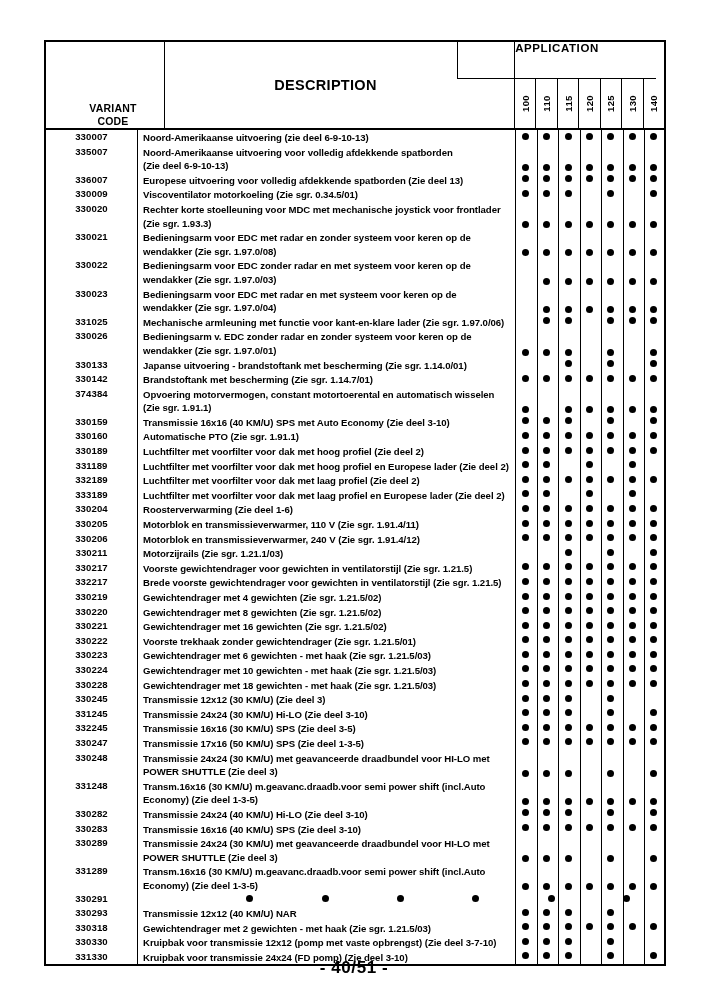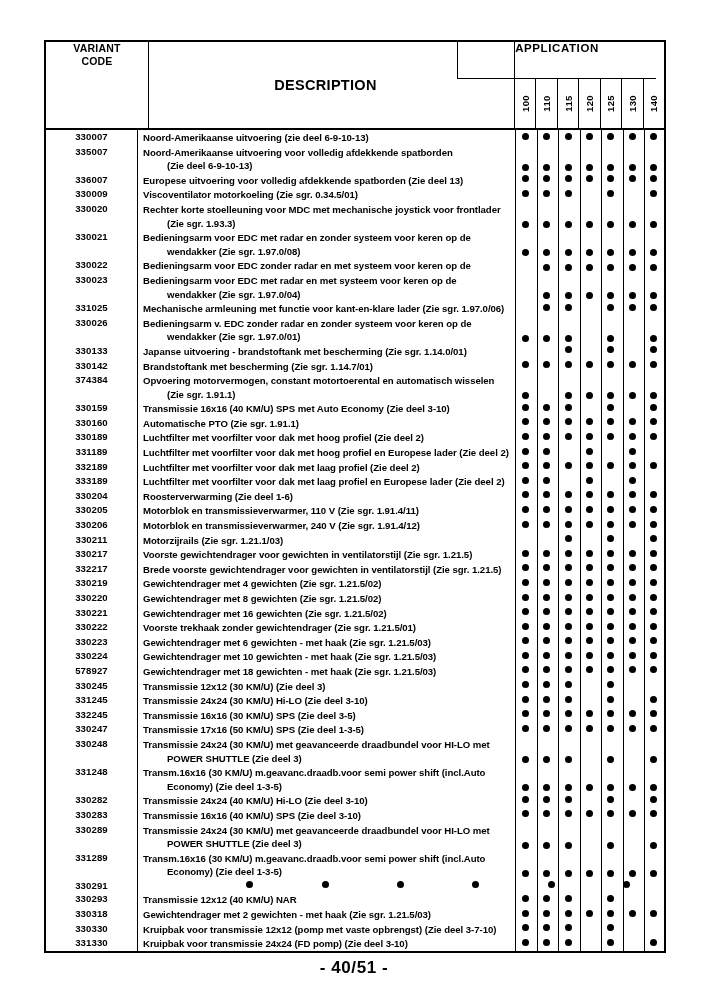--- a/index.html
+++ b/index.html
@@ -38,27 +38,27 @@
   
   .thead {
     position: relative;
     height: 88px;
     border-bottom: 2px solid #000;
     box-sizing: border-box;
   }
 
   .th-variant {
     position: absolute;
-    left: 0; top: 0;
+    left: 16px; top: 0;
     width: 103px;            
     height: 100%;
     box-sizing: border-box;
     border-right: 1.5px solid #000;
     display: flex;
-    align-items: flex-start;
+    align-items: flex-end;
     justify-content: center;
     text-align: center;
   }
   .th-variant .lbl {
     font-size: 10.5px;
     font-weight: bold;
     line-height: 1.25;
     letter-spacing: 0.2px;
   }
 
@@ -166,21 +166,21 @@
   .c-desc {
     width: 378px;
     flex: 0 0 378px;
     box-sizing: border-box;
     padding: 1px 4px 0 6px;
     font-size: 9.6px;
     font-weight: bold;
     line-height: 13.6px;
     letter-spacing: -0.05px;
   }
-  .c-desc .line2 { display: block; margin-left: 24px; }
+  .c-desc .line2 { display: block; }
 
   .c-dots {
     flex: 1 1 auto;
     display: flex;
     align-self: stretch;
   }
   .dotcell {
     flex: 1 1 0;
     display: flex;
     align-items: flex-end;
@@ -427,21 +427,21 @@
             <div class="dotcell">
               <span class="dot"></span>
             </div>
             <div class="dotcell">
               <span class="dot"></span>
             </div>
           </div>
         </div>
         <div class="row">
           <div class="c-code">330022</div>
-          <div class="c-desc"><span>Bedieningsarm voor EDC zonder radar en met systeem voor keren op de</span></div>
+          <div class="c-desc"><span>Bedieningsarm voor EDC zonder radar en met systeem voor keren op de</span><span class="line2">wendakker (Zie sgr. 1.97.0/03)</span></div>
           <div class="c-dots">
             <div class="dotcell">
               <span class="dot off"></span>
             </div>
             <div class="dotcell">
               <span class="dot"></span>
             </div>
             <div class="dotcell">
               <span class="dot"></span>
             </div>
@@ -1101,21 +1101,21 @@
             </div>
             <div class="dotcell">
               <span class="dot"></span>
             </div>
             <div class="dotcell">
               <span class="dot"></span>
             </div>
           </div>
         </div>
         <div class="row single">
-          <div class="c-code">578927</div>
+          <div class="c-code">330228</div>
           <div class="c-desc"><span>Gewichtendrager met 18 gewichten - met haak (Zie sgr. 1.21.5/03)</span></div>
           <div class="c-dots">
             <div class="dotcell">
               <span class="dot"></span>
             </div>
             <div class="dotcell">
               <span class="dot"></span>
             </div>
             <div class="dotcell">
               <span class="dot"></span>

